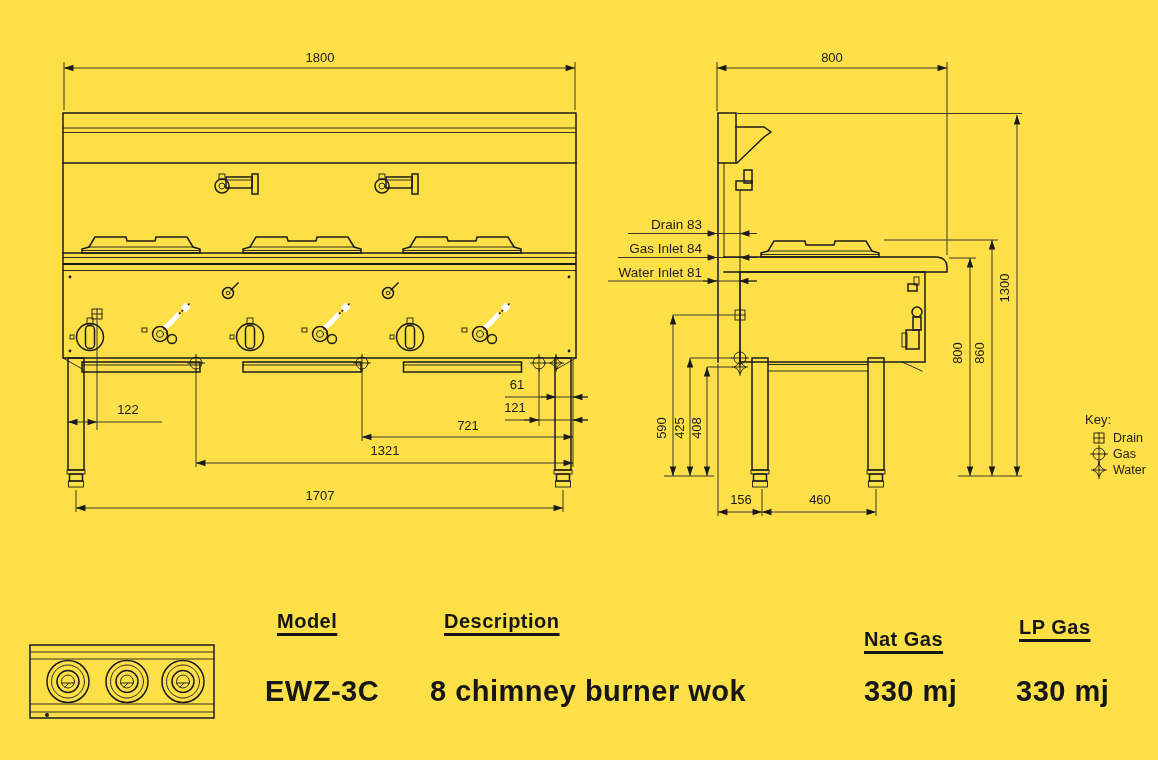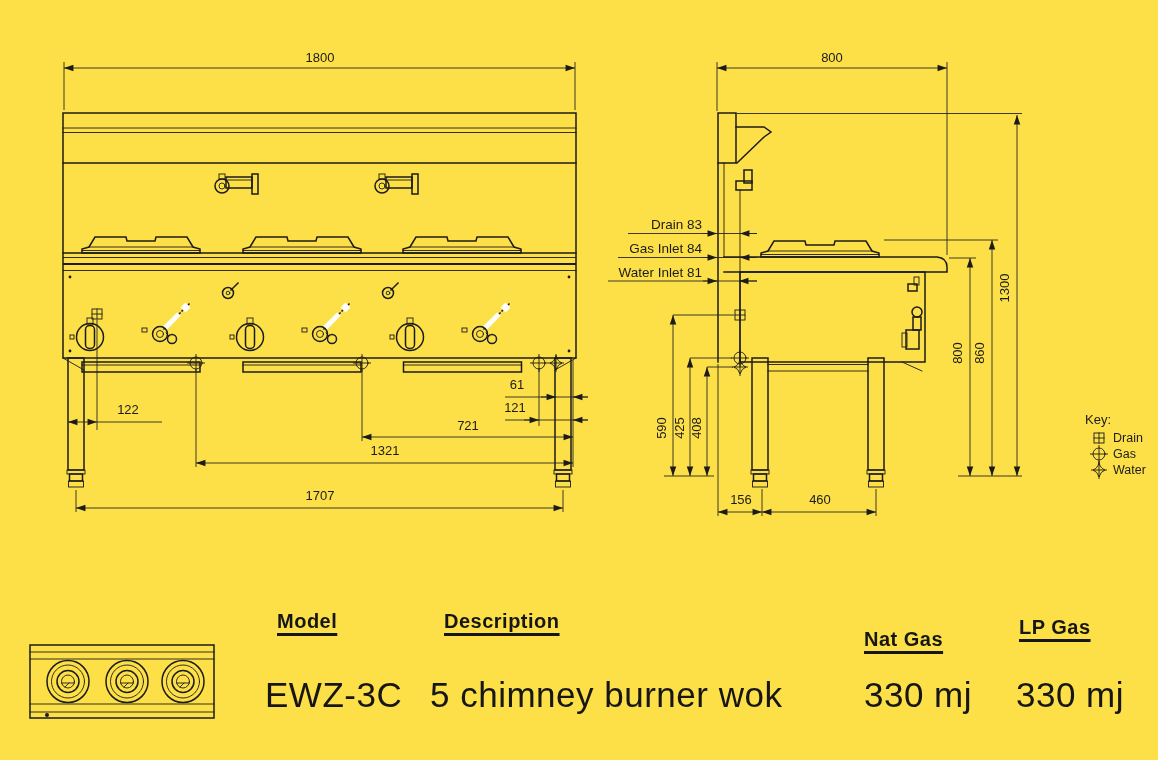--- a/index.html
+++ b/index.html
@@ -13,21 +13,21 @@
   .wht{stroke:#ffffff;fill:none;}
   .dt{font:13px "Liberation Sans", sans-serif;fill:#1b1b1b;}
   .lb{font:13.5px "Liberation Sans", sans-serif;fill:#1b1b1b;}
   .ky{font:12.5px "Liberation Sans", sans-serif;fill:#1b1b1b;}
   .kyt{font:13px "Liberation Sans", sans-serif;fill:#1b1b1b;}
   .fillb{fill:#1b1b1b;stroke:none;}
   
   .cell{position:absolute;color:#161616;white-space:nowrap;}
   .hd{font-size:20px;font-weight:700;letter-spacing:.5px;
       text-decoration:underline;text-decoration-thickness:2.5px;text-underline-offset:5px;}
-  .vl{font-size:35px;font-weight:400;letter-spacing:.5px;}
+  .vl{font-size:29px;font-weight:700;letter-spacing:.5px;}
 </style>
 </head>
 <body>
 
 <div id="stage">
 
 <svg width="1158" height="760" viewBox="0 0 1158 760">
   <defs>
     <marker id="ar" viewBox="0 0 10 8" refX="9.4" refY="4" markerWidth="10.5" markerHeight="8.5" orient="auto-start-reverse" markerUnits="userSpaceOnUse">
       <path d="M0.4,0.9 L9.4,4 L0.4,7.1 Z" fill="#1b1b1b"></path>
@@ -321,18 +321,18 @@
   </g>
 </svg>
 
 <div>
   <div class="cell hd" style="left:277px;top:610px;">Model</div>
   <div class="cell hd" style="left:444px;top:610px;">Description</div>
   <div class="cell hd" style="left:864px;top:628px;">Nat Gas</div>
   <div class="cell hd" style="left:1019px;top:610px;margin-top:6px;">LP Gas</div>
 
   <div class="cell vl" style="left:265px;top:675px;">EWZ-3C</div>
-  <div class="cell vl" style="left:430px;top:675px;">5 chimney burner wok</div>
+  <div class="cell vl" style="left:430px;top:675px;">8 chimney burner wok</div>
   <div class="cell vl" style="left:864px;top:675px;">330 mj</div>
   <div class="cell vl" style="left:1016px;top:675px;">330 mj</div>
 </div>
 
 </div>
 
 </body></html>

